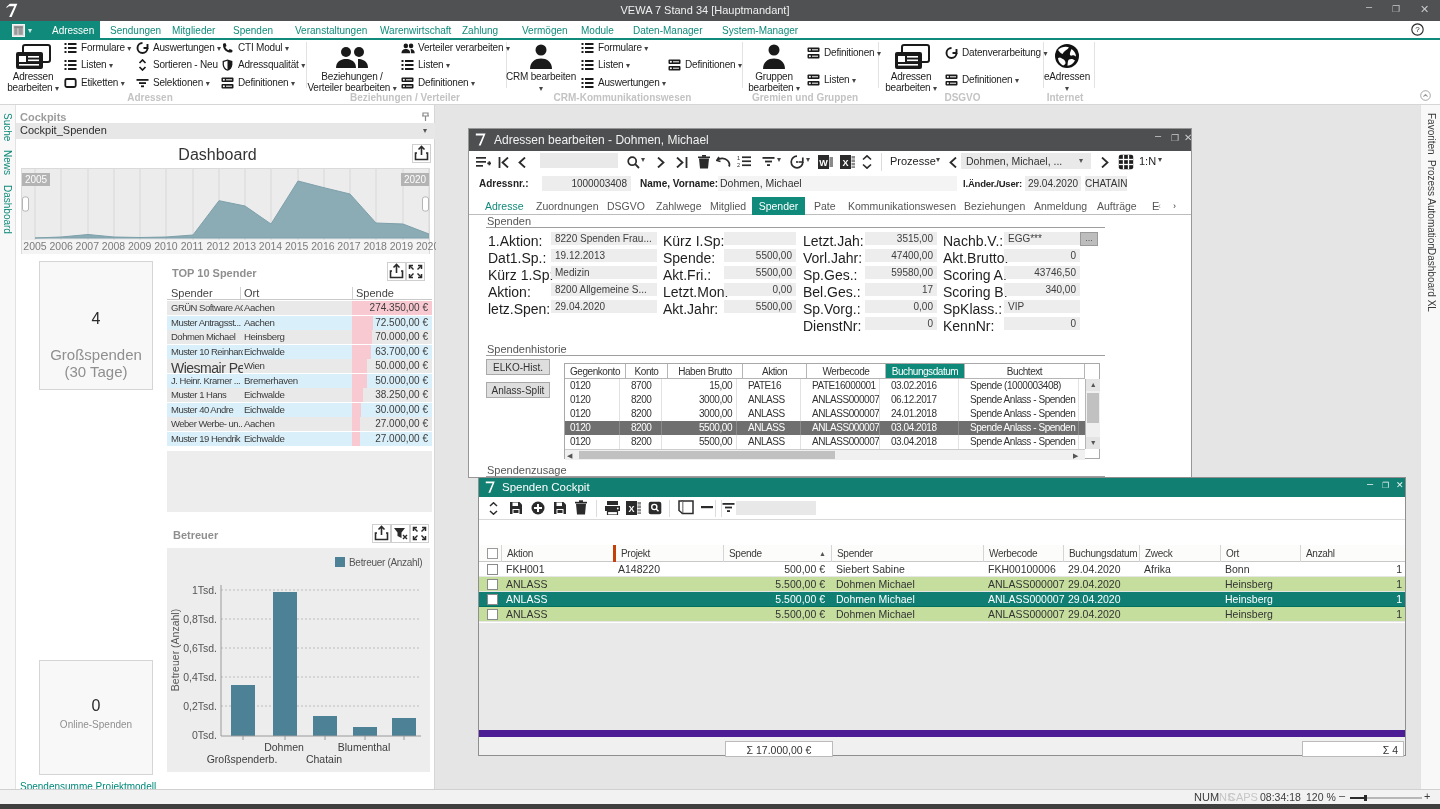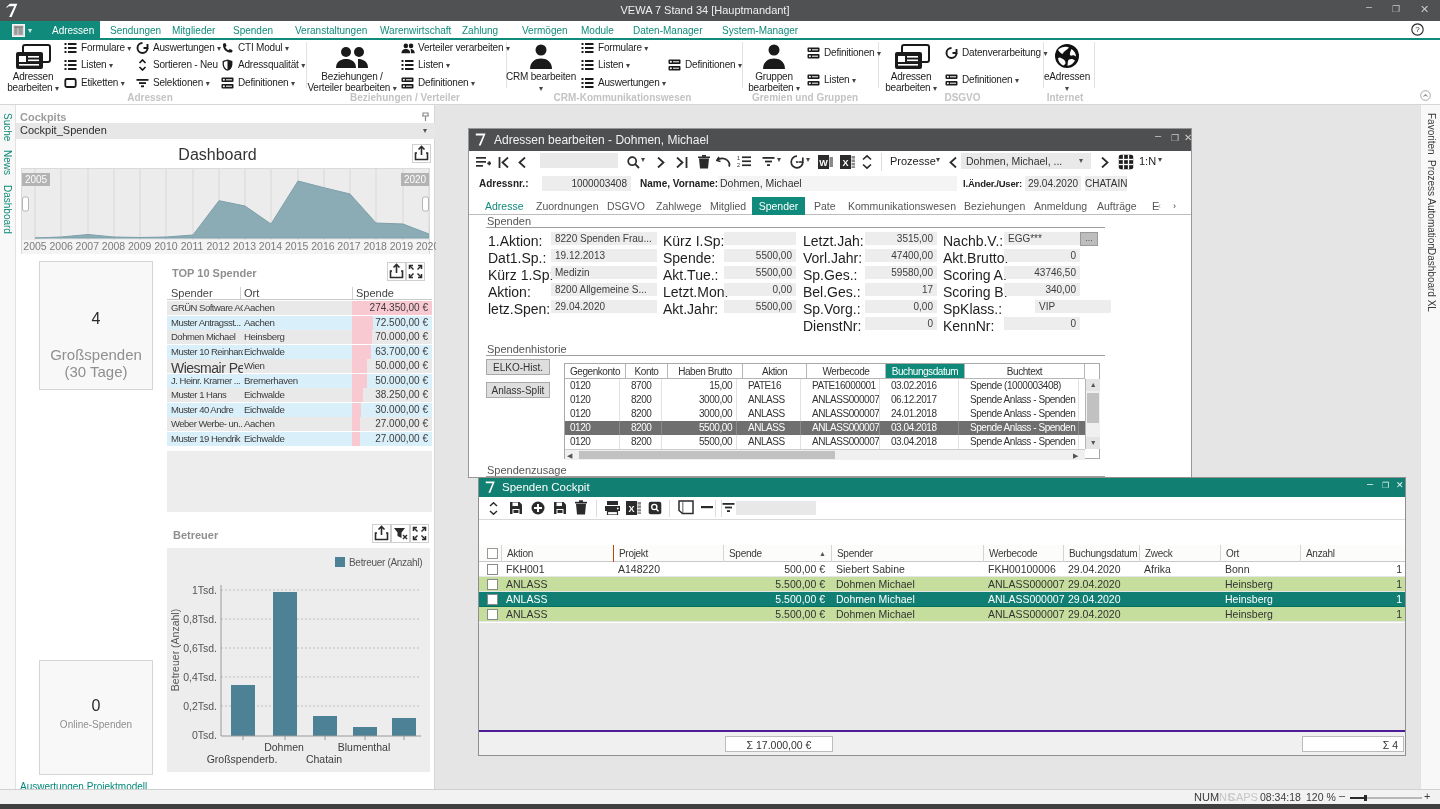--- a/index.html
+++ b/index.html
@@ -573,21 +573,21 @@
     </div>
 
     <div class="abs" style="left:23px;top:156px;width:114px;height:129px;background:#f8f8f8;border:1px solid #d5d5d5;">
       <div class="abs" style="left:0;top:48px;width:112px;text-align:center;font-size:16px;color:#2b2b2b;">4</div>
       <div class="abs" style="left:0;top:84px;width:112px;text-align:center;font-size:15px;color:#8f8f8f;">Großspenden (30 Tage)</div>
     </div>
     <div class="abs" style="left:23px;top:555px;width:114px;height:115px;background:#f8f8f8;border:1px solid #d5d5d5;">
       <div class="abs" style="left:0;top:36px;width:112px;text-align:center;font-size:16px;color:#2b2b2b;">0</div>
       <div class="abs" style="left:0;top:58px;width:112px;text-align:center;font-size:10px;color:#8f8f8f;">Online-Spenden</div>
     </div>
-    <div class="abs" style="left:4px;top:676px;font-size:10px;color:#00897b;">Auswertungen Projektmodell</div>
+    <div class="abs" style="left:4px;top:676px;font-size:10px;color:#00897b;">Spendensumme Projektmodell</div>
   </div>
   <div id="winmain" style="position:absolute;left:468px;top:128px;width:724px;height:350px;background:#fff;border:1px solid #979797;">
     <div class="abs" style="left:0;top:0;width:722px;height:22px;background:#4d4f51;">
       <svg class="abs" style="left:6px;top:3px" width="13" height="15" viewBox="0 0 16 17">
           <path d="M1 1 H13 L7 16 H4.5 L10 3.5 H1 Z" fill="#fff"></path>
         </svg>
       <span class="abs" style="left:25px;top:4px;font-size:12px;color:#f2f2f2;">Adressen bearbeiten - Dohmen, Michael</span>
       <span class="abs" style="left:686px;top:0px;font-size:11px;color:#cdcdcd;">–</span>
       <span class="abs" style="left:702px;top:4px;font-size:9px;color:#cdcdcd;">❐</span>
       <span class="abs" style="left:715px;top:3px;font-size:10px;color:#cdcdcd;">✕</span>
@@ -734,21 +734,21 @@
       <span class="lbl" style="left:19px;top:104px;">1.Aktion:</span>
       <div class="inp" style="left:82px;top:103px;width:106px;padding-left:4px;">8220 Spenden Frau...</div>
       <span class="lbl" style="left:194px;top:104px;">Kürz I.Sp:</span>
       <div class="inp" style="left:255px;top:103px;width:72px;padding-right:4px;text-align:right;"></div>
       <span class="lbl" style="left:19px;top:121px;">Dat1.Sp.:</span>
       <div class="inp" style="left:82px;top:120px;width:106px;padding-left:4px;">19.12.2013</div>
       <span class="lbl" style="left:194px;top:121px;">Spende:</span>
       <div class="inp" style="left:255px;top:120px;width:72px;padding-right:4px;text-align:right;">5500,00</div>
       <span class="lbl" style="left:19px;top:138px;">Kürz 1.Sp:</span>
       <div class="inp" style="left:82px;top:137px;width:106px;padding-left:4px;">Medizin</div>
-      <span class="lbl" style="left:194px;top:138px;">Akt.Tue.:</span>
+      <span class="lbl" style="left:194px;top:138px;">Akt.Fri.:</span>
       <div class="inp" style="left:255px;top:137px;width:72px;padding-right:4px;text-align:right;">5500,00</div>
       <span class="lbl" style="left:19px;top:155px;">Aktion:</span>
       <div class="inp" style="left:82px;top:154px;width:106px;padding-left:4px;">8200 Allgemeine S...</div>
       <span class="lbl" style="left:194px;top:155px;">Letzt.Mon:</span>
       <div class="inp" style="left:255px;top:154px;width:72px;padding-right:4px;text-align:right;">0,00</div>
       <span class="lbl" style="left:19px;top:172px;">letz.Spen:</span>
       <div class="inp" style="left:82px;top:171px;width:106px;padding-left:4px;">29.04.2020</div>
       <span class="lbl" style="left:194px;top:172px;">Akt.Jahr:</span>
       <div class="inp" style="left:255px;top:171px;width:72px;padding-right:4px;text-align:right;">5500,00</div>
       <span class="lbl" style="left:334px;top:104px;">Letzt.Jah:</span>
@@ -763,21 +763,21 @@
       <div class="inp" style="left:396px;top:137px;width:72px;padding-right:4px;text-align:right;">59580,00</div>
       <span class="lbl" style="left:474px;top:138px;">Scoring A:</span>
       <div class="inp" style="left:535px;top:137px;width:76px;padding-right:4px;text-align:right;">43746,50</div>
       <span class="lbl" style="left:334px;top:155px;">Bel.Ges.:</span>
       <div class="inp" style="left:396px;top:154px;width:72px;padding-right:4px;text-align:right;">17</div>
       <span class="lbl" style="left:474px;top:155px;">Scoring B:</span>
       <div class="inp" style="left:535px;top:154px;width:76px;padding-right:4px;text-align:right;">340,00</div>
       <span class="lbl" style="left:334px;top:172px;">Sp.Vorg.:</span>
       <div class="inp" style="left:396px;top:171px;width:72px;padding-right:4px;text-align:right;">0,00</div>
       <span class="lbl" style="left:474px;top:172px;">SpKlass.:</span>
-      <div class="inp" style="left:535px;top:171px;width:76px;padding-left:4px;margin-left:31px;">VIP</div>
+      <div class="inp" style="left:535px;top:171px;width:76px;padding-left:4px;">VIP</div>
       <span class="lbl" style="left:334px;top:189px;">DienstNr:</span>
       <div class="inp" style="left:396px;top:188px;width:72px;padding-right:4px;text-align:right;">0</div>
       <span class="lbl" style="left:474px;top:189px;">KennNr:</span>
       <div class="inp" style="left:535px;top:188px;width:76px;padding-right:4px;text-align:right;">0</div>
       <div class="abs" style="left:611px;top:103px;width:18px;height:14px;background:#bdbdbd;border:1px solid #9a9a9a;color:#555;font-size:9px;text-align:center;line-height:11px;">...</div>
     </div>
     <div class="abs" style="left:18px;top:214px;font-size:11px;color:#555;">Spendenhistorie</div>
     <div class="abs" style="left:17px;top:226px;width:619px;height:1px;background:#9e9e9e;"></div>
     <div class="abs" style="left:17px;top:230px;width:64px;height:16px;background:#dedede;border:1px solid #a9a9a9;font-size:10px;color:#333;text-align:center;line-height:15px;">ELKO-Hist.</div>
     <div class="abs" style="left:17px;top:253px;width:64px;height:16px;background:#dedede;border:1px solid #a9a9a9;font-size:10px;color:#333;text-align:center;line-height:15px;">Anlass-Split</div>
@@ -928,21 +928,21 @@
         </svg>
       <div class="abs" style="left:236px;top:3px;width:1px;height:17px;background:#dcdcdc;"></div>
       <div class="abs" style="left:257px;top:4px;width:80px;height:14px;background:#e8e8e8;"></div>
     </div>
 
     <div id="cptable">
       <div class="abs" style="left:0;top:67px;width:926px;height:78px;font-size:10.5px;color:#3a3a3a;">
       <div class="abs" style="left:0;top:0;width:926px;height:17px;background:#fcfcfa;border-bottom:1px solid #c9c9c9;font-size:10px;letter-spacing:-0.3px;">
       <div class="abs" style="left:8px;top:3px;width:11px;height:11px;background:#fff;border:1px solid #9a9a9a;"></div>
       <div class="abs" style="left:22px;top:0;width:112px;height:17px;border-left:1px solid #d5d5d5;line-height:17px;padding-left:5px;white-space:nowrap;overflow:hidden;">Aktion</div>
-      <div class="abs" style="left:134px;top:0;width:110px;height:17px;border-left:1px solid #c2410c;line-height:17px;padding-left:5px;white-space:nowrap;overflow:hidden;">Projekt</div>
+      <div class="abs" style="left:134px;top:0;width:110px;height:17px;border-left:3px solid #c2410c;line-height:17px;padding-left:5px;white-space:nowrap;overflow:hidden;">Projekt</div>
       <div class="abs" style="left:244px;top:0;width:108px;height:17px;border-left:1px solid #d5d5d5;line-height:17px;padding-left:5px;white-space:nowrap;overflow:hidden;">Spende</div>
       <div class="abs" style="left:352px;top:0;width:152px;height:17px;border-left:1px solid #d5d5d5;line-height:17px;padding-left:5px;white-space:nowrap;overflow:hidden;">Spender</div>
       <div class="abs" style="left:504px;top:0;width:80px;height:17px;border-left:1px solid #d5d5d5;line-height:17px;padding-left:5px;white-space:nowrap;overflow:hidden;">Werbecode</div>
       <div class="abs" style="left:584px;top:0;width:76px;height:17px;border-left:1px solid #d5d5d5;line-height:17px;padding-left:5px;white-space:nowrap;overflow:hidden;">Buchungsdatum</div>
       <div class="abs" style="left:660px;top:0;width:81px;height:17px;border-left:1px solid #d5d5d5;line-height:17px;padding-left:5px;white-space:nowrap;overflow:hidden;">Zweck</div>
       <div class="abs" style="left:741px;top:0;width:80px;height:17px;border-left:1px solid #d5d5d5;line-height:17px;padding-left:5px;white-space:nowrap;overflow:hidden;">Ort</div>
       <div class="abs" style="left:821px;top:0;width:106px;height:17px;border-left:1px solid #d5d5d5;line-height:17px;padding-left:5px;white-space:nowrap;overflow:hidden;">Anzahl</div>
       <span class="abs" style="left:340px;top:5px;font-size:7px;color:#555;">▲</span>
       </div>
       <div class="abs" style="left:0;top:17px;width:926px;height:15px;background:#ffffff;color:#333;border-bottom:1px solid #e6e6e6;">
@@ -984,21 +984,21 @@
       <div class="abs" style="left:357px;top:1px;white-space:nowrap;">Dohmen Michael</div>
       <div class="abs" style="left:509px;top:1px;white-space:nowrap;">ANLASS000007</div>
       <div class="abs" style="left:589px;top:1px;white-space:nowrap;">29.04.2020</div>
       <div class="abs" style="left:746px;top:1px;white-space:nowrap;">Heinsberg</div>
       <div class="abs" style="left:821px;top:1px;width:102px;text-align:right;white-space:nowrap;">1</div>
       </div>
       </div>
     </div>
     <div class="abs" style="left:0;top:145px;width:926px;height:107px;background:#e9e9e9;"></div>
 
-    <div class="abs" style="left:0;top:252px;width:926px;height:25px;background:#f0f0f0;border-top:2px solid #4c1d95;">
+    <div class="abs" style="left:0;top:252px;width:926px;height:25px;background:#f0f0f0;border-top:7px solid #4c1d95;">
       <div class="abs" style="left:246px;top:4px;width:108px;height:16px;background:#fff;border:1px solid #bbb;font-size:10.5px;color:#333;text-align:center;line-height:16px;">Σ 17.000,00 €</div>
       <div class="abs" style="left:823px;top:4px;width:102px;height:16px;background:#fff;border:1px solid #bbb;font-size:10.5px;color:#333;text-align:right;line-height:16px;padding-right:5px;">Σ 4</div>
     </div>
   </div>
   <div id="statusbar">
     <span class="gray" style="left:1216px">INS</span>
     <span style="left:1194px">NUM</span>
     <span class="gray" style="left:1228px">CAPS</span>
     <span style="left:1260px;font-size:10.5px;">08:34:18</span>
     <span style="left:1306px;font-size:10.5px;">120 %</span>

